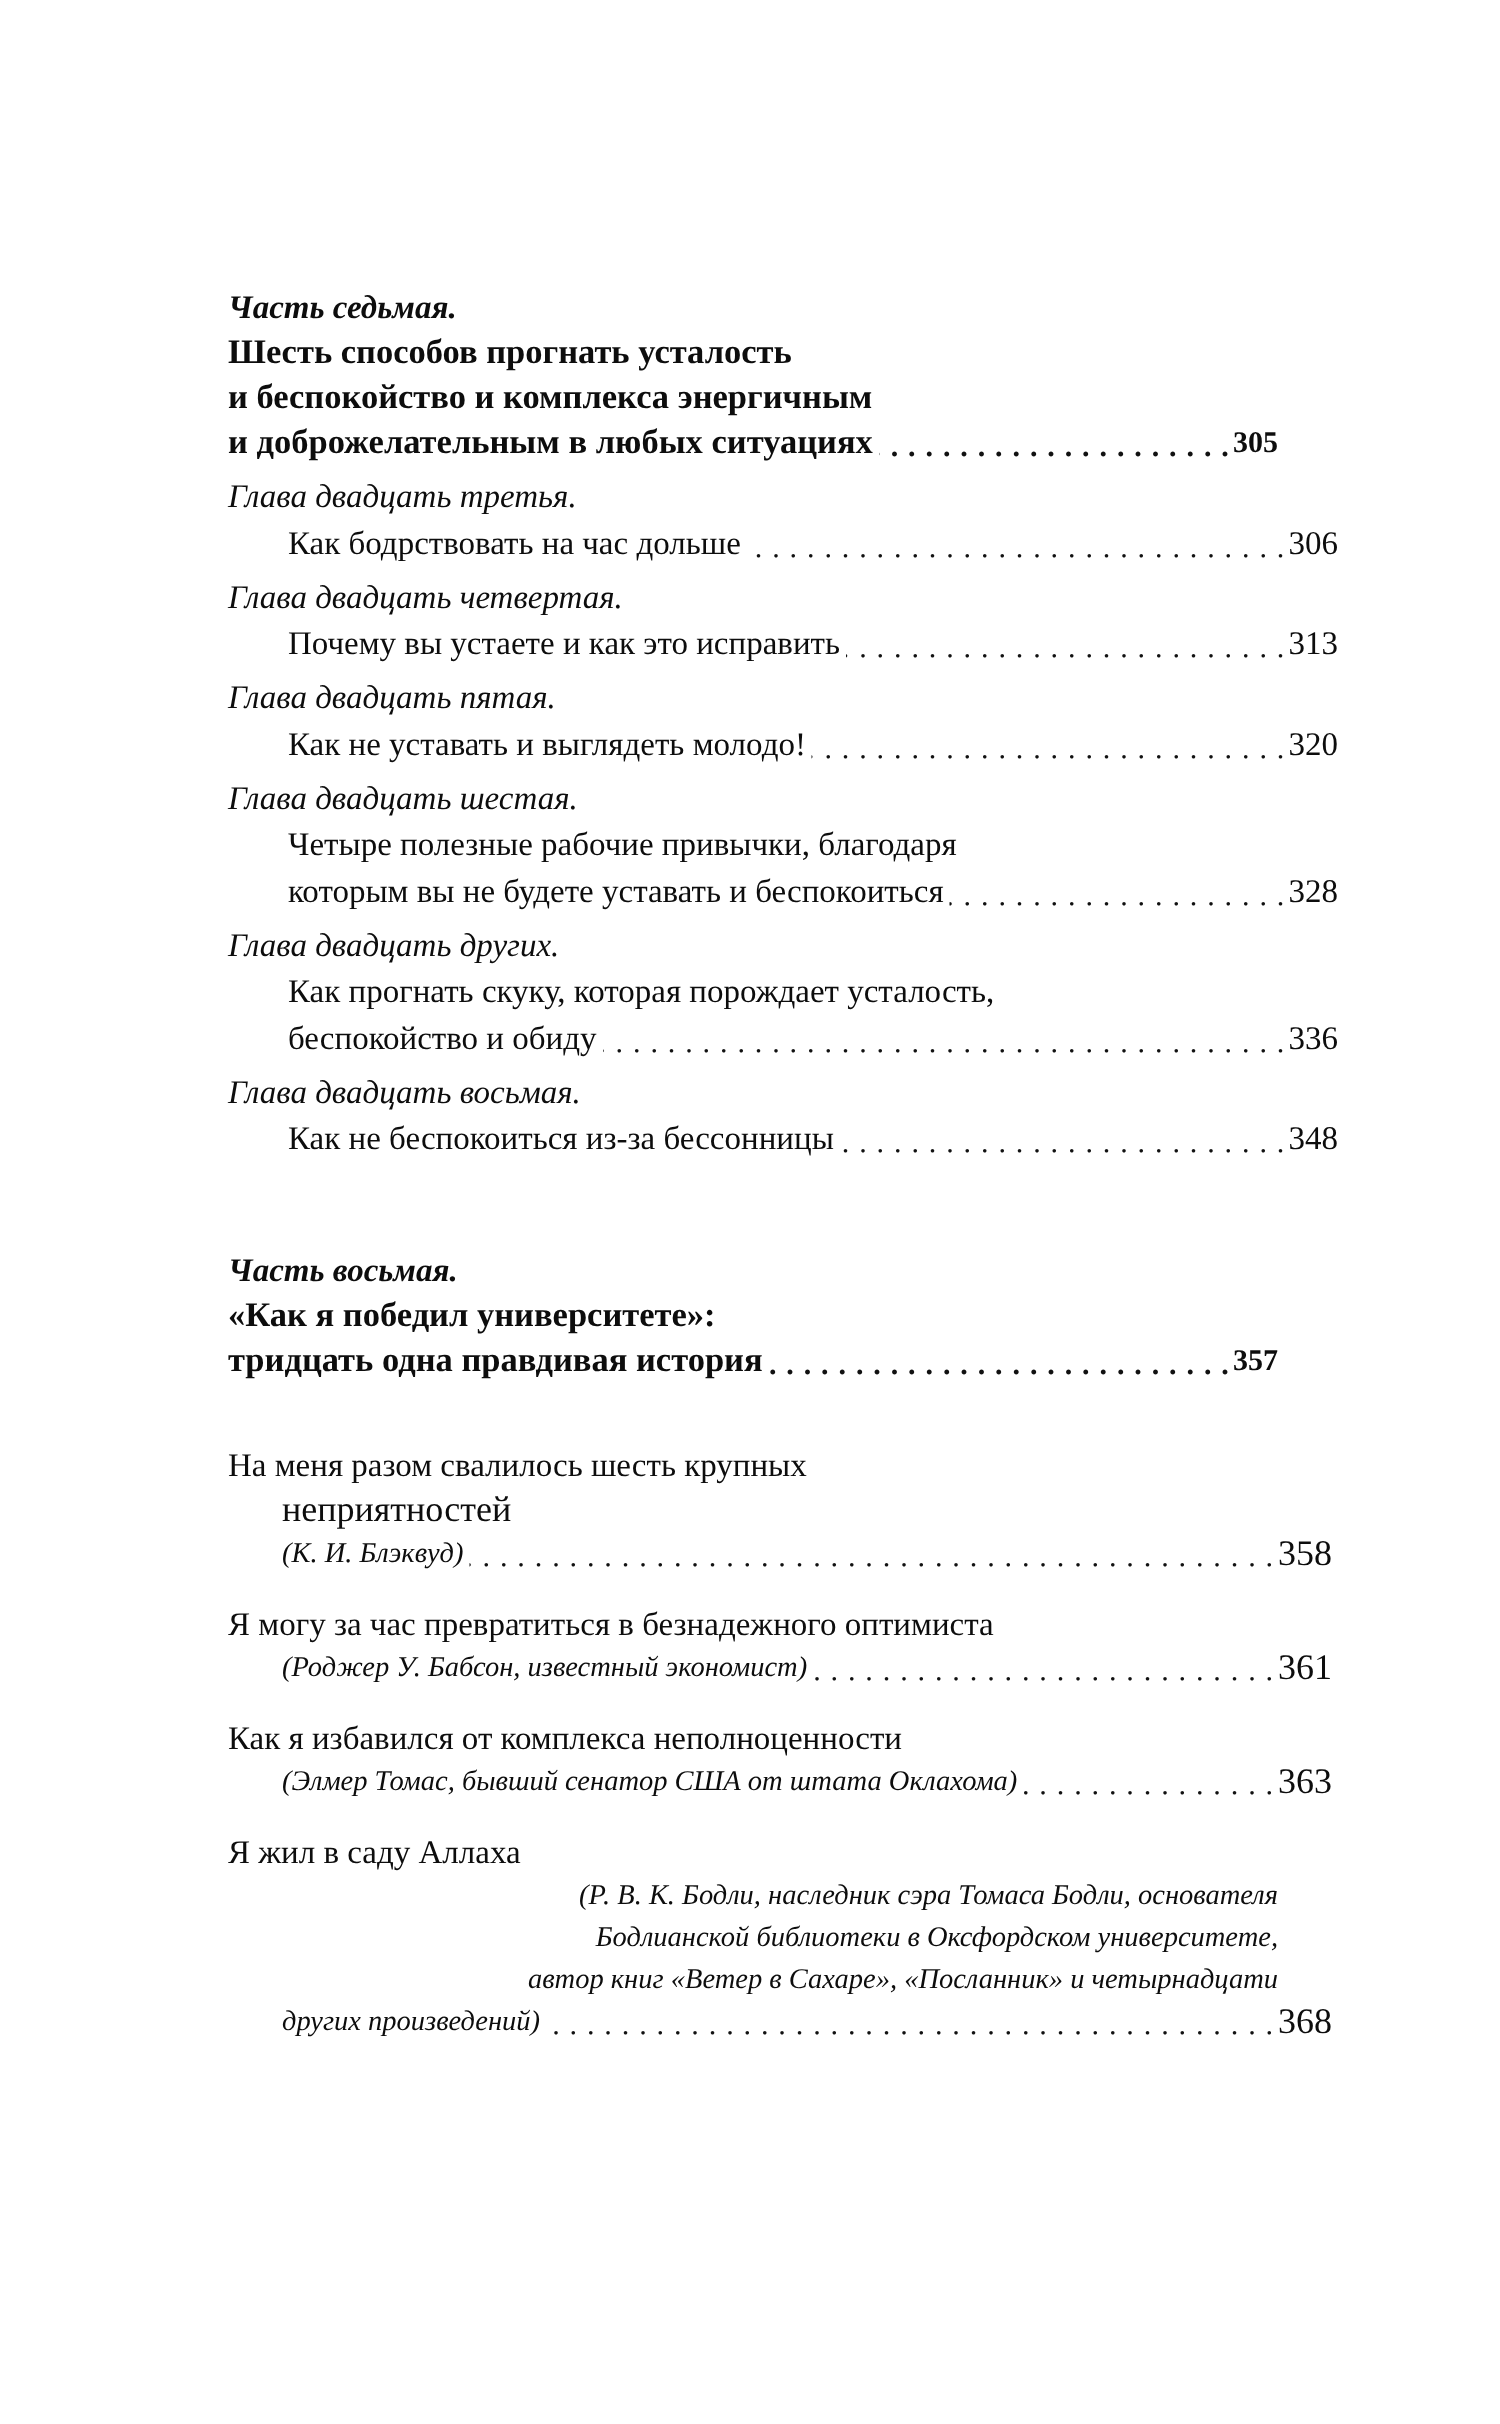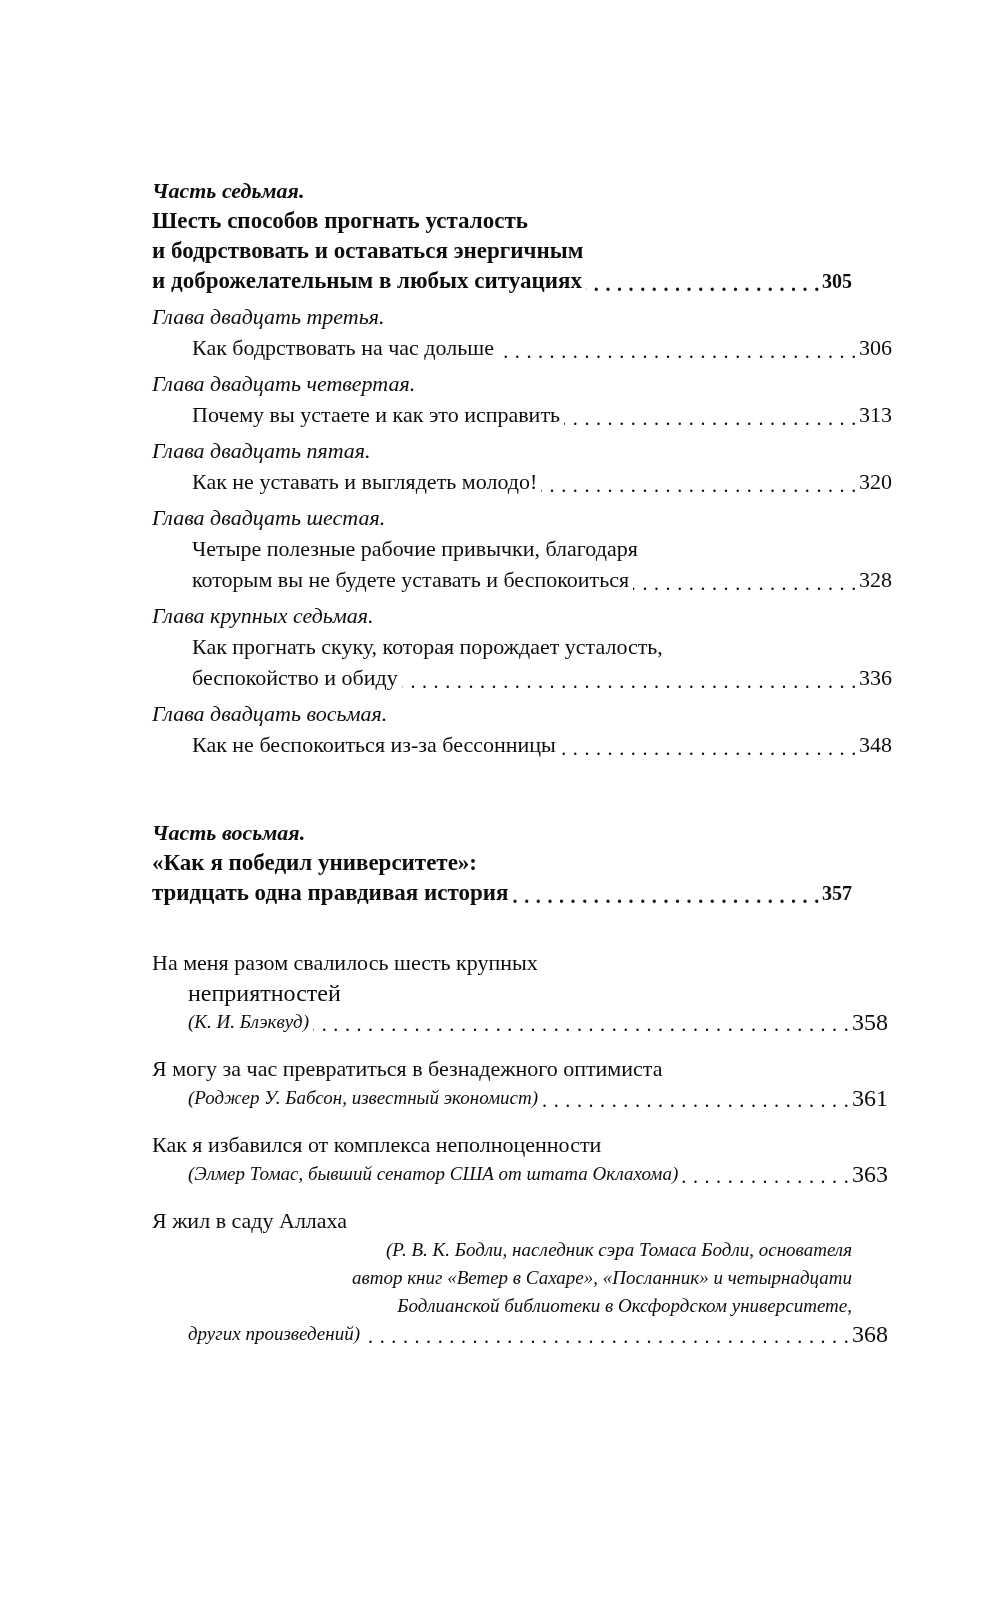--- a/index.html
+++ b/index.html
@@ -11,21 +11,21 @@
     width: 1000px;
     height: 1616px;
     font-family: "Liberation Serif", serif;
     color: #0d0d0d;
     position: relative;
     overflow: hidden;
   }
   .page {
     position: absolute;
     left: 152px;
-    top: 176px;
+    top: 190px;
     width: 700px;
   }
 
   
   .row {
     display: flex;
     align-items: center;
     width: 100%;
   }
   .row .txt {
@@ -124,21 +124,21 @@
 <body>
 
 <div class="page">
 
   <div class="part-block">
     <div class="part-label">Часть седьмая.</div>
     <div class="part-title-line">
       <span class="txt">Шесть способов прогнать усталость</span>
     </div>
     <div class="part-title-line">
-      <span class="txt">и бодрствовать и оставаться энергичным</span>
+      <span class="txt">и беспокойство и комплекса энергичным</span>
     </div>
     <div class="part-title-line row">
       <span class="txt">и доброжелательным в любых ситуациях</span>
       <span class="leader"></span>
       <span class="pageno">305</span>
     </div>
   </div>
 
   <div class="chap-label">Глава двадцать третья.</div>
   <div class="chap-title row">
@@ -162,21 +162,21 @@
   </div>
 
   <div class="chap-label">Глава двадцать шестая.</div>
   <div class="chap-cont">Четыре полезные рабочие привычки, благодаря</div>
   <div class="chap-title row">
     <span class="txt">которым вы не будете уставать и беспокоиться</span>
     <span class="leader"></span>
     <span class="pageno">328</span>
   </div>
 
-  <div class="chap-label">Глава крупных седьмая.</div>
+  <div class="chap-label">Глава двадцать других.</div>
   <div class="chap-cont">Как прогнать скуку, которая порождает усталость,</div>
   <div class="chap-title row">
     <span class="txt">беспокойство и обиду</span>
     <span class="leader"></span>
     <span class="pageno">336</span>
   </div>
 
   <div class="chap-label">Глава двадцать восьмая.</div>
   <div class="chap-title row">
     <span class="txt">Как не беспокоиться из-за бессонницы</span>
@@ -224,22 +224,22 @@
     <div class="story-author row">
       <span class="txt">(Элмер Томас, бывший сенатор США от штата Оклахома)</span>
       <span class="leader"></span>
       <span class="pageno">363</span>
     </div>
   </div>
 
   <div class="story">
     <div class="story-title">Я жил в саду Аллаха</div>
     <div class="story-author-cont">(Р. В. К. Бодли, наследник сэра Томаса Бодли, основателя</div>
+    <div class="story-author-cont">Бодлианской библиотеки в Оксфордском университете,</div>
     <div class="story-author-cont">автор книг «Ветер в Сахаре», «Посланник» и четырнадцати</div>
-    <div class="story-author-cont">Бодлианской библиотеки в Оксфордском университете,</div>
     <div class="story-author row">
       <span class="txt">других произведений)</span>
       <span class="leader"></span>
       <span class="pageno">368</span>
     </div>
   </div>
 
 </div>
 
 </body></html>

